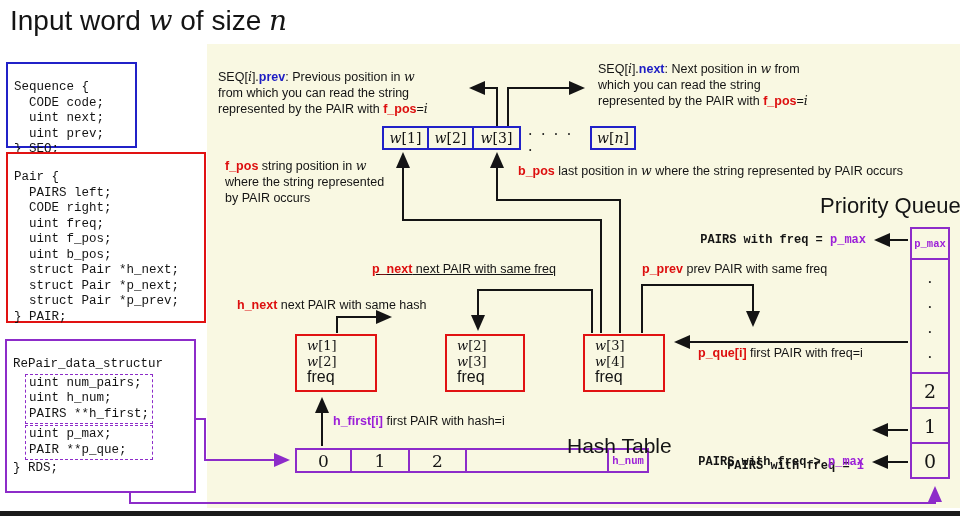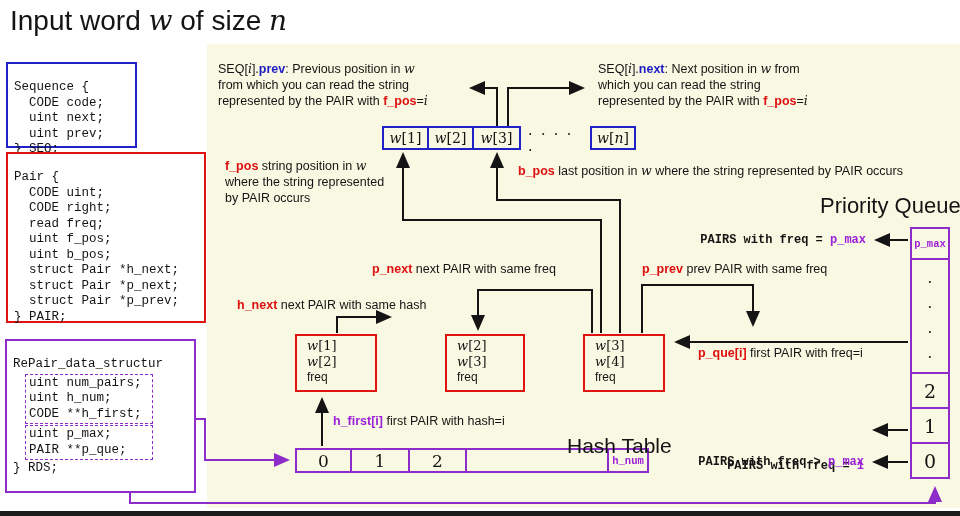--- a/index.html
+++ b/index.html
@@ -10,21 +10,21 @@
   .bottom-bar{position:absolute;left:0;top:511px;width:960px;height:5px;background:#1b1b1b;z-index:9;}
 
   
   .seg{white-space:pre;}
   .k{}
   .m{font-family:"DejaVu Serif",serif;font-style:italic;}
   .s{font-family:"DejaVu Serif",serif;}
   .b{color:#1d1dc4;font-weight:bold;}
   .r{color:#dd0f0f;font-weight:bold;}
   .v{color:#9c20d8;font-weight:bold;}
-  .f{font-size:12px;}
+  .f{font-size:16px;}
 
   .title{position:absolute;left:10px;top:4px;margin:0;font-size:28px;font-weight:normal;z-index:5;}
   .title .rl{display:inline;}
   .title .seg{display:inline;}
 
   .ann{position:absolute;font-size:12.5px;line-height:16px;z-index:5;}
   .rl{white-space:pre;}
 
   .mono-label{position:absolute;font-family:"Liberation Mono",monospace;font-size:12px;
               font-weight:bold;text-align:right;z-index:5;white-space:pre;}
@@ -93,67 +93,67 @@
   <div class="codebox" style="left:6px;top:62px;width:131px;height:86px;border:2px solid #2121c8;">
       <div class="cline">Sequence {</div>
       <div class="cline">  CODE code;</div>
       <div class="cline">  uint next;</div>
       <div class="cline">  uint prev;</div>
       <div class="cline">} SEQ;</div>
     </div>
 
   <div class="codebox" style="left:6px;top:152px;width:200px;height:171px;border:2px solid #e11212;">
       <div class="cline">Pair {</div>
-      <div class="cline">  CODE uint;</div>
+      <div class="cline">  PAIRS left;</div>
       <div class="cline">  CODE right;</div>
-      <div class="cline">  read freq;</div>
+      <div class="cline">  uint freq;</div>
       <div class="cline">  uint f_pos;</div>
       <div class="cline">  uint b_pos;</div>
       <div class="cline">  struct Pair *h_next;</div>
       <div class="cline">  struct Pair *p_next;</div>
       <div class="cline">  struct Pair *p_prev;</div>
       <div class="cline">} PAIR;</div>
     </div>
 
   <div class="codebox" style="left:5px;top:339px;width:191px;height:154px;border:2px solid #8d2cc9;">
     <div class="cline">RePair_data_structur</div>
     <div class="dashedbox">
         <div class="cline">uint num_pairs;</div>
         <div class="cline">uint h_num;</div>
-        <div class="cline">CODE **h_first;</div>
+        <div class="cline">PAIRS **h_first;</div>
       </div>
     <div class="dashedbox">
         <div class="cline">uint p_max;</div>
         <div class="cline">PAIR **p_que;</div>
       </div>
     <div class="cline">} RDS;</div>
   </div>
 
-  <div class="ann" style="left:218px;top:61px;">
+  <div class="ann" style="left:218px;top:69px;">
       <div class="rl"><span class="seg k">SEQ[</span><span class="seg m">i</span><span class="seg k">].</span><span class="seg b">prev</span><span class="seg k">: Previous position in </span><span class="seg m">w</span></div>
       <div class="rl"><span class="seg k">from which you can read the string</span></div>
       <div class="rl"><span class="seg k">represented by the PAIR with </span><span class="seg r">f_pos</span><span class="seg k">=</span><span class="seg m">i</span></div>
     </div>
   <div class="ann" style="left:598px;top:61px;">
       <div class="rl"><span class="seg k">SEQ[</span><span class="seg m">i</span><span class="seg k">].</span><span class="seg b">next</span><span class="seg k">: Next position in </span><span class="seg m">w</span><span class="seg k"> from</span></div>
       <div class="rl"><span class="seg k">which you can read the string</span></div>
       <div class="rl"><span class="seg k">represented by the PAIR with </span><span class="seg r">f_pos</span><span class="seg k">=</span><span class="seg m">i</span></div>
     </div>
   <div class="ann" style="left:225px;top:158px;">
       <div class="rl"><span class="seg r">f_pos</span><span class="seg k"> string position in </span><span class="seg m">w</span></div>
       <div class="rl"><span class="seg k">where the string represented</span></div>
       <div class="rl"><span class="seg k">by PAIR occurs</span></div>
     </div>
   <div class="ann" style="left:237px;top:297px;">
       <div class="rl"><span class="seg r">h_next</span><span class="seg k"> next PAIR with same hash</span></div>
     </div>
   <div class="ann" style="left:518px;top:163px;">
       <div class="rl"><span class="seg r">b_pos</span><span class="seg k"> last position in </span><span class="seg m">w</span><span class="seg k"> where the string represented by PAIR occurs</span></div>
     </div>
-  <div class="ann" style="left:372px;top:261px;">
+  <div class="ann" style="left:372px;top:261px;text-decoration:underline;">
       <div class="rl"><span class="seg r">p_next</span><span class="seg k"> next PAIR with same freq</span></div>
     </div>
   <div class="ann" style="left:642px;top:261px;">
       <div class="rl"><span class="seg r">p_prev</span><span class="seg k"> prev PAIR with same freq</span></div>
     </div>
   <div class="ann" style="left:698px;top:345px;text-align:right;">
       <div class="rl"><span class="seg r">p_que[i]</span><span class="seg k"> first PAIR with freq=i</span></div>
     </div>
   <div class="ann" style="left:333px;top:413px;">
       <div class="rl"><span class="seg v">h_first[i]</span><span class="seg k"> first PAIR with hash=i</span></div>

